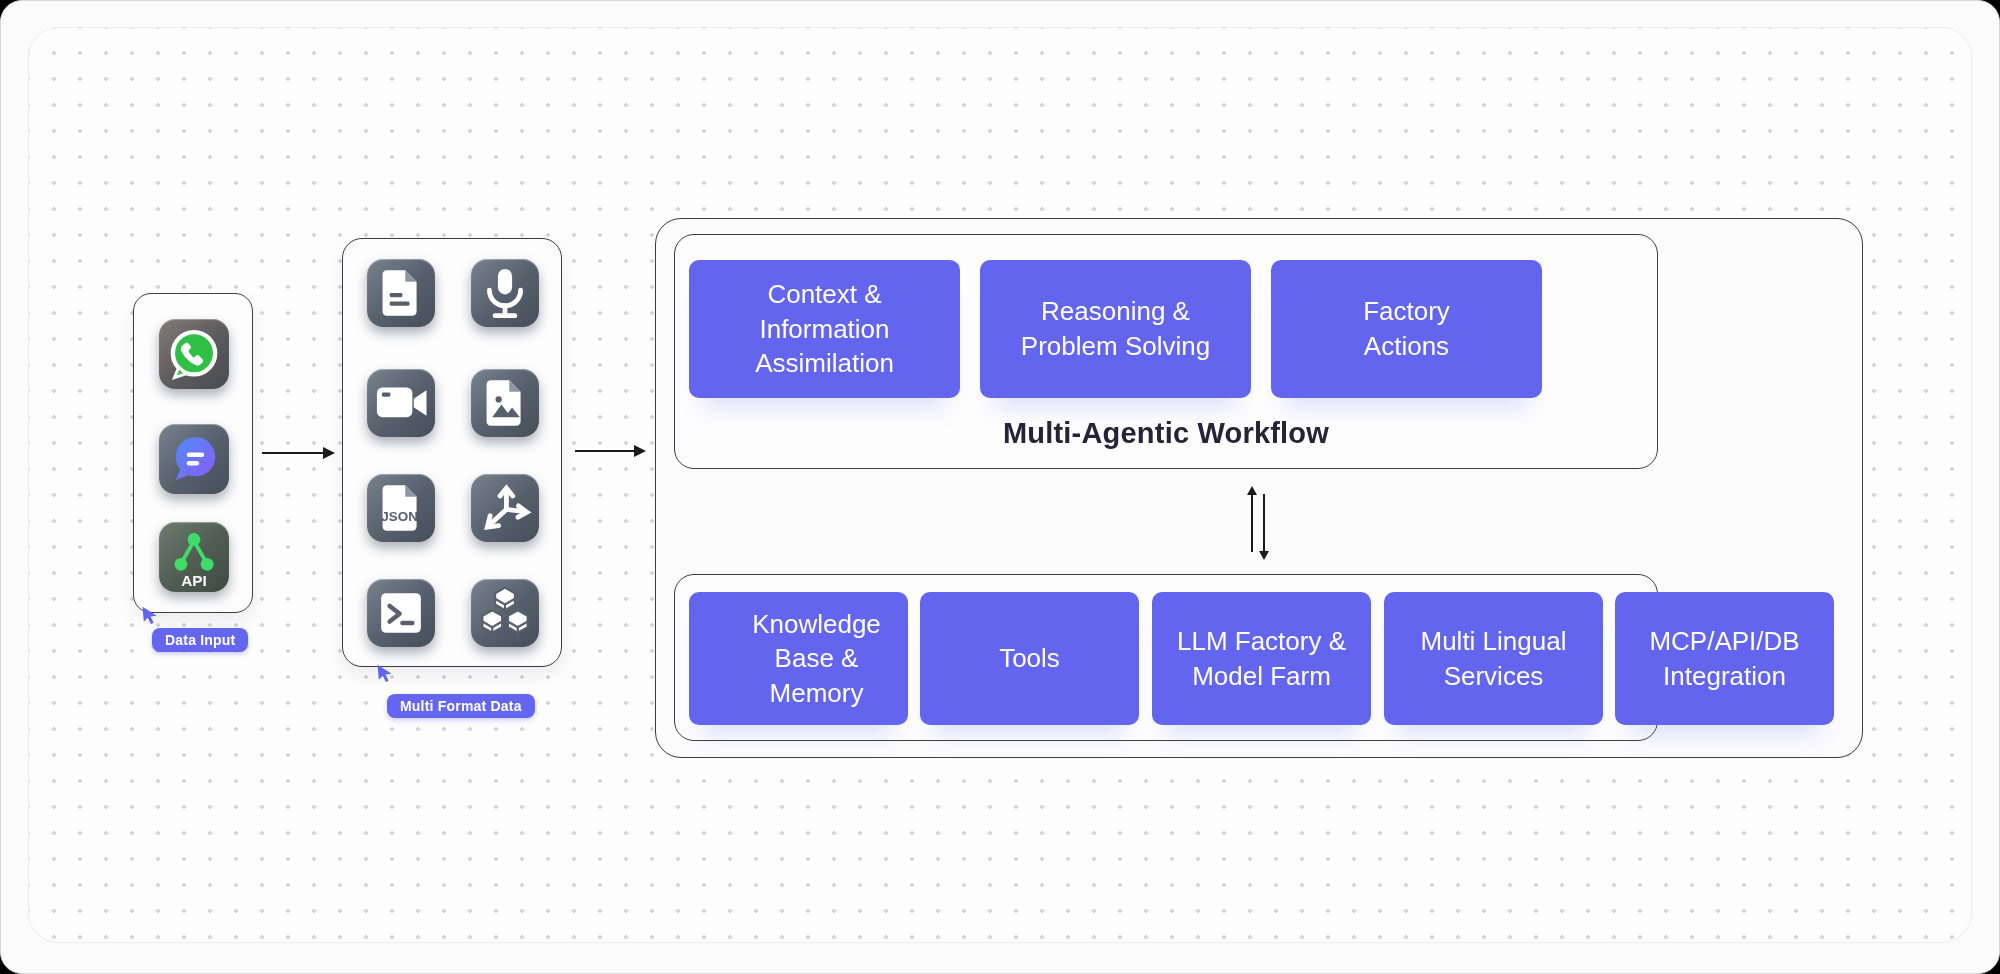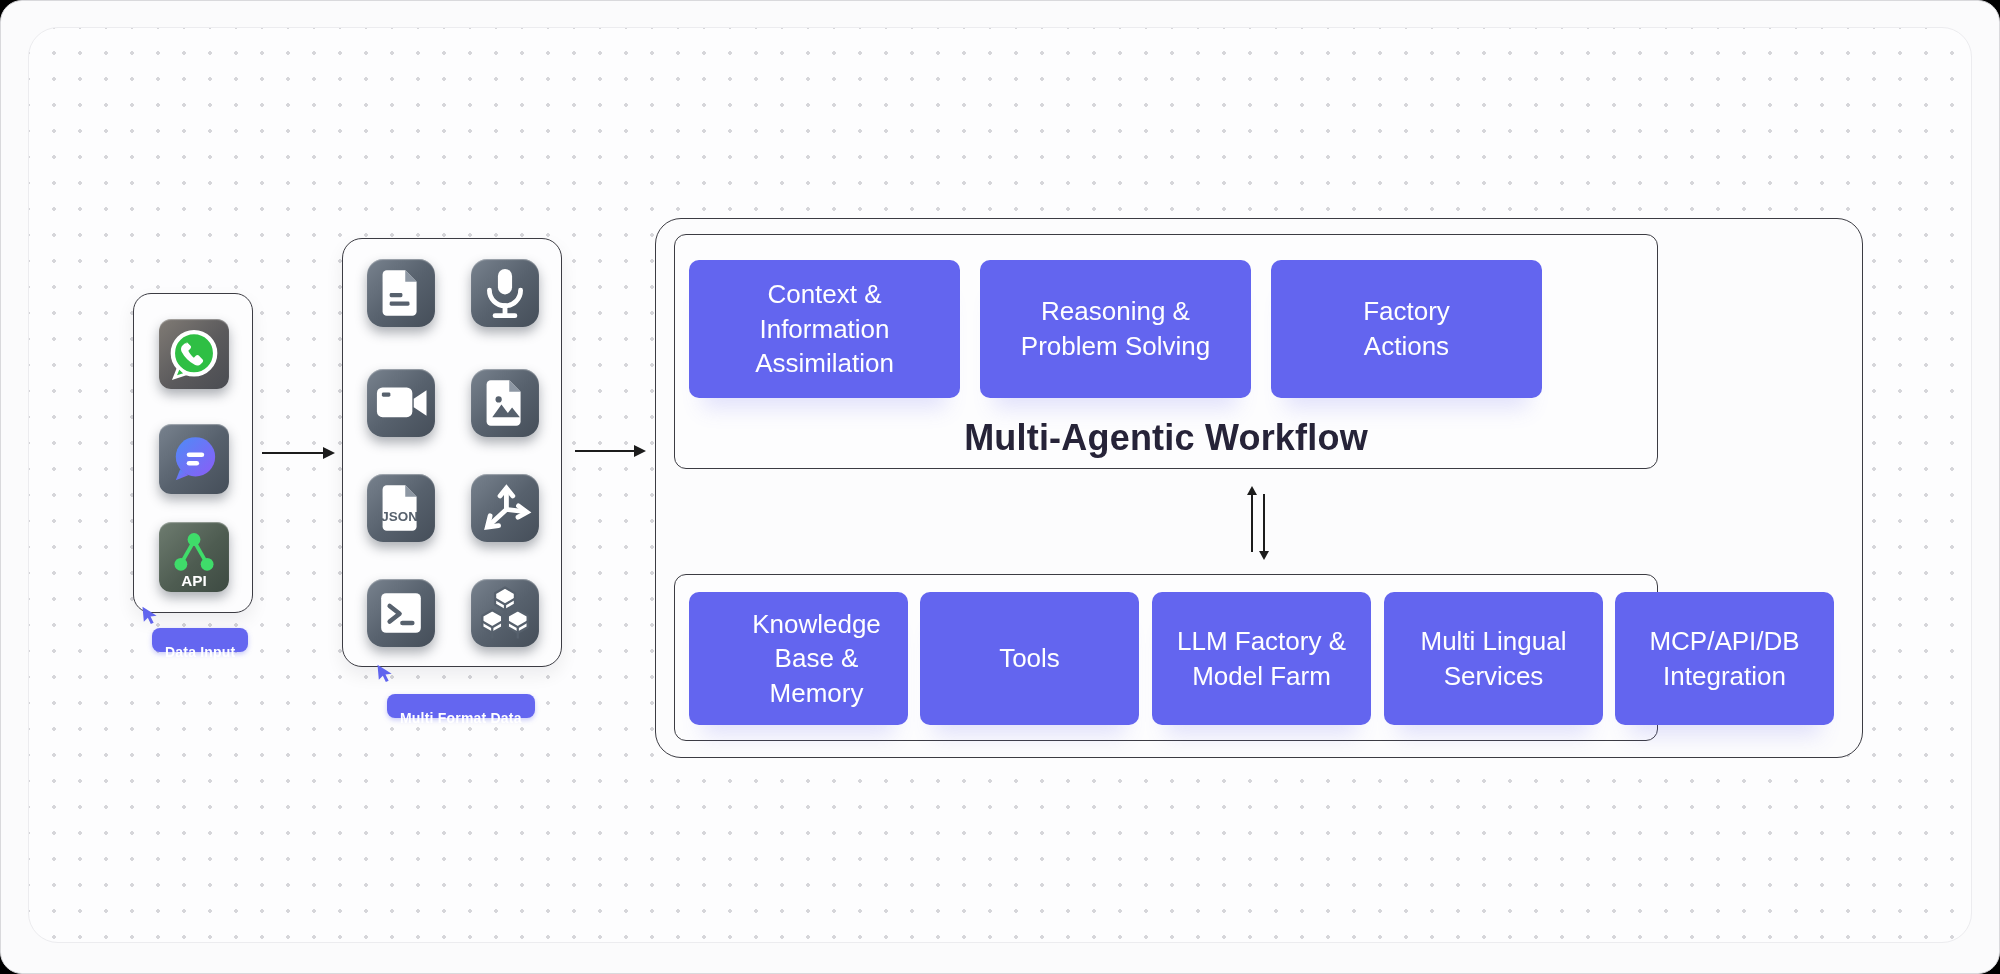--- a/index.html
+++ b/index.html
@@ -20,68 +20,68 @@
     box-shadow:0 8px 18px rgba(20,20,30,.07); }
   .card-data-input { left:133px; top:293px; width:120px; height:320px; }
   .card-multi-format { left:342px; top:238px; width:220px; height:429px; border-radius:20px; }
 
   
   .tile { position:absolute; border-radius:16px; box-shadow:0 6px 12px rgba(25,35,45,.35), inset 0 1px 1px rgba(255,255,255,.35);
     background:linear-gradient(135deg,#78828e 0%, #57616d 52%, #454e59 100%); overflow:hidden; }
   .tile svg { width:100%; height:100%; display:block; }
   .tile-wa  { background:linear-gradient(135deg,#807b75 0%, #5b5a5c 55%, #4a4c52 100%); }
   .tile-api { background:linear-gradient(135deg,#6e7c70 0%, #4e5c51 55%, #3d4a42 100%); }
-  .t70 { width:70px; height:70px;border-radius:12px; }
+  .t70 { width:70px; height:70px; }
   .t68 { width:68px; height:68px; }
 
   
   .di-1 { left:25px; top:25px; }
   .di-2 { left:25px; top:130px; }
   .di-3 { left:25px; top:228px; }
 
   
   .mf-r1 { top:20px; } .mf-r2 { top:130px; } .mf-r3 { top:235px;text-align:right; } .mf-r4 { top:340px; }
   .mf-c1 { left:24px; } .mf-c2 { left:128px; }
 
   
   .pill { position:absolute; height:24px; background:#6466f0; color:#fff; border-radius:8px;
-    font-size:14px; font-weight:700; line-height:24px; padding:12px 13px; letter-spacing:.2px;
+    font-size:14px; font-weight:700; line-height:24px; padding:0 13px; letter-spacing:.2px;
     box-shadow:0 2px 5px rgba(99,102,240,.35); white-space:nowrap; }
   .pill-data-input { left:152px; top:628px; }
   .pill-multi-format { left:387px; top:694px; }
   .cursor { position:absolute; width:20px; height:21px; }
   .cursor-1 { left:140px; top:605px; }
   .cursor-2 { left:375px; top:663px; }
 
   
   .h-arrow { position:absolute; height:2.4px; background:#1c1c1c; }
   .h-arrow::after { content:""; position:absolute; right:-11px; top:-5.3px; width:0; height:0;
     border-left:12px solid #1c1c1c; border-top:6.5px solid transparent; border-bottom:6.5px solid transparent; }
   .arrow-1 { left:262px; top:452px; width:62px; }
   .arrow-2 { left:575px; top:450px; width:60px; }
 
   
   .big-container { position:absolute; left:655px; top:218px; width:1208px; height:540px;
     background:#fcfcfd; border:1.7px solid #3c3c43; border-radius:26px; }
   .sub-panel { position:absolute; left:18px; width:984px; background:#fdfdfe;
-    border:1.6px solid #3c3c43; border-radius:12px; }
+    border:1.6px solid #3c3c43; border-radius:20px; }
   .sub-top { top:15px; height:235px; }
   .sub-bottom { top:355px; height:167px; }
 
   .wf-box { position:absolute; background:#6365ef; border-radius:10px; color:#fff;
     display:flex; align-items:center; justify-content:center; text-align:center;
     font-size:26px; font-weight:500; line-height:1.33; white-space:pre-line;
     box-shadow:0 24px 20px -14px rgba(99,101,239,.18); }
   .row-top .wf-box { top:25px; height:138px; width:271px; }
   .tb-1 { left:14px; } .tb-2 { left:305px; } .tb-3 { left:596px; } .tb-4 { left:887px; }
   .row-bottom .wf-box { top:17px; height:133px; width:219px; }
   .bb-1 { left:14px;padding-left:36px; } .bb-2 { left:245px; } .bb-3 { left:477px; } .bb-4 { left:709px; } .bb-5 { left:940px; }
 
   .wf-title { position:absolute; left:0; right:0; top:182px; text-align:center;
-    font-size:36px; font-weight:800; color:#262338; letter-spacing:.2px; }
+    font-size:29px; font-weight:800; color:#262338; letter-spacing:.2px; }
 
   
   .v-arrows { position:absolute; left:1251px; top:487px; width:14px; height:72px; }
   .v-line { position:absolute; top:7px; bottom:7px; width:2.2px; background:#1c1c1c; }
   .v-up { left:0; } .v-down { right:0; }
   .v-up::before { content:""; position:absolute; top:-8px; left:-3.9px; border-bottom:9px solid #1c1c1c;
     border-left:5px solid transparent; border-right:5px solid transparent; }
   .v-down::after { content:""; position:absolute; bottom:-8px; left:-3.9px; border-top:9px solid #1c1c1c;
     border-left:5px solid transparent; border-right:5px solid transparent; }
 </style>

